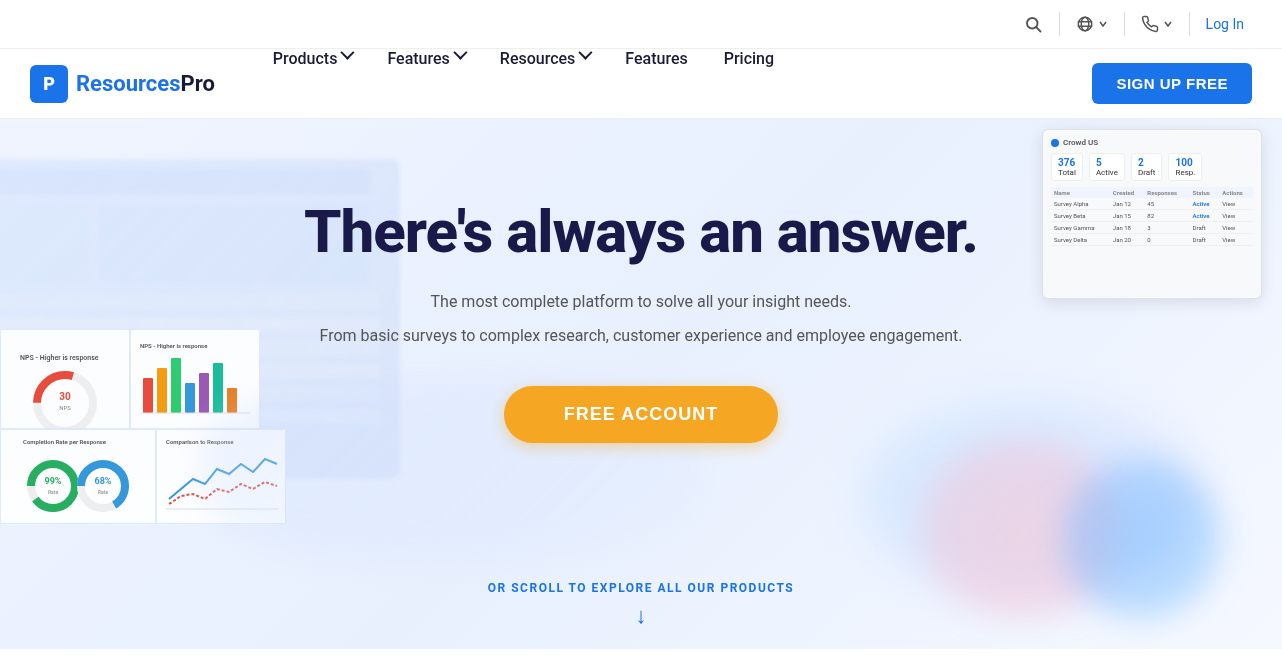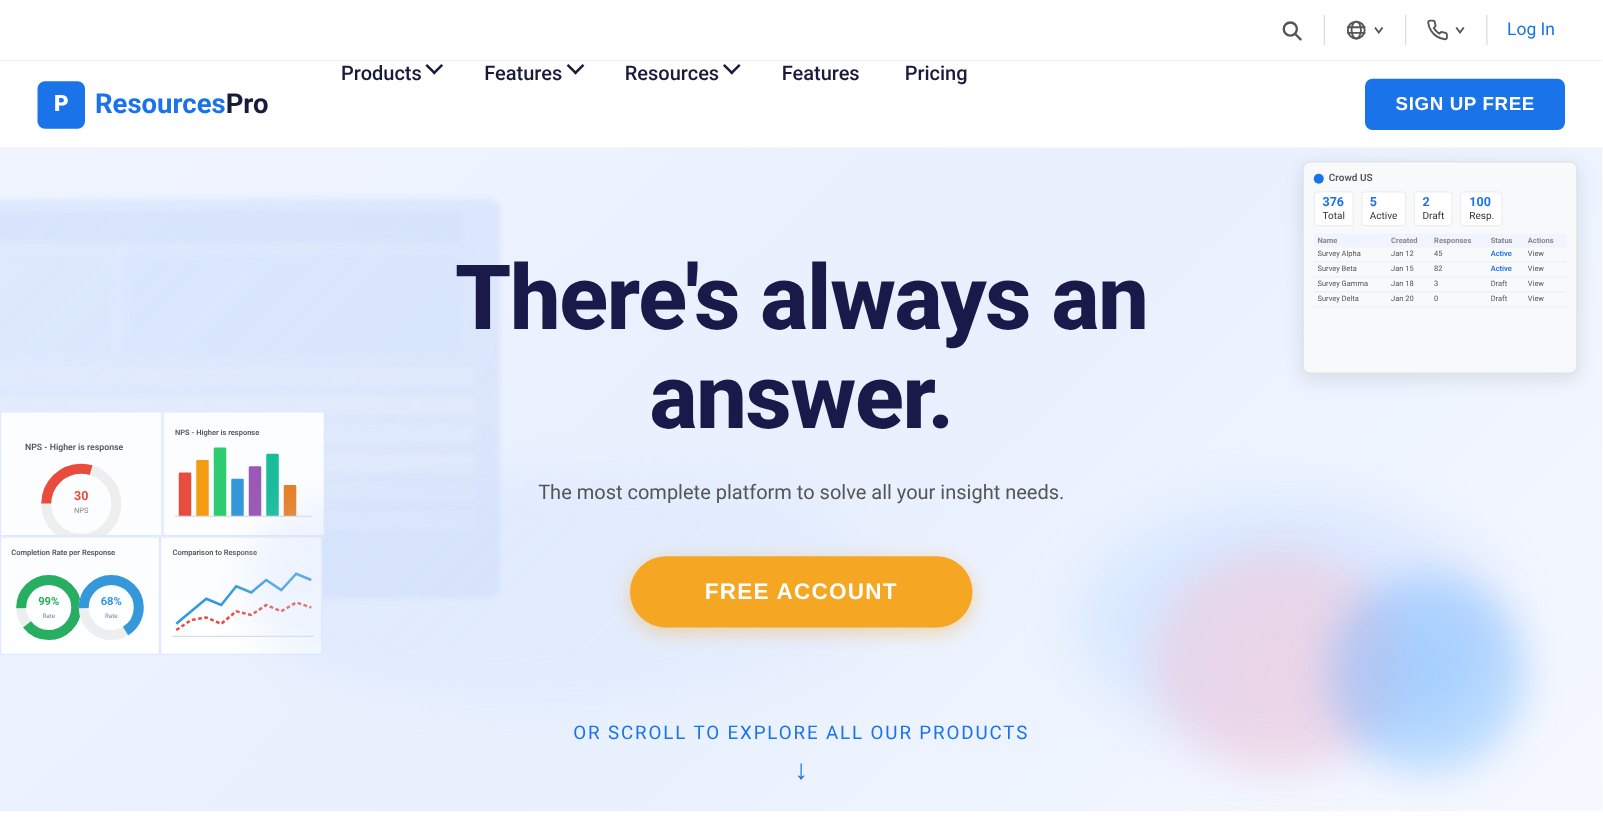--- a/index.html
+++ b/index.html
@@ -175,21 +175,21 @@
       display: flex;
       align-items: flex-end;
       justify-content: center;
       overflow: hidden;
     }
     .chart-widget-row2 {
       display: flex;
       gap: 0;
     }
     .donut-widget {
-      width: 128px;
+      width: 156px;
       height: 95px;
       background: rgba(255,255,255,0.9);
       border: 1px solid rgba(200,220,255,0.6);
       display: flex;
       align-items: center;
       justify-content: center;
       text-align: center;
     }
     .line-widget {
       width: 130px;
@@ -269,21 +269,21 @@
     .hero-center {
       position: absolute;
       left: 50%;
       transform: translateX(-50%);
       top: 80px;
       text-align: center;
       width: 700px;
       z-index: 5;
     }
     .hero-title {
-      font-size: 72px;
+      font-size: 60px;
       font-weight: 800;
       color: #1a1a4a;
       line-height: 1.1;
       margin-bottom: 24px;
       letter-spacing: -1px;
     }
     .hero-subtitle {
       font-size: 16px;
       color: #555;
       line-height: 1.6;
@@ -308,26 +308,26 @@
     
     .scroll-hint {
       position: absolute;
       bottom: 20px;
       left: 50%;
       transform: translateX(-50%);
       text-align: center;
       z-index: 5;
     }
     .scroll-hint-text {
-      font-size: 15px;
+      font-size: 12px;
       color: #1a73e8;
       letter-spacing: 1.5px;
       text-transform: uppercase;
       margin-bottom: 8px;
-      font-weight: 400;
+      font-weight: 700;
     }
     .scroll-arrow {
       color: #1a73e8;
       font-size: 22px;
     }
 
     
     .blob-right-middle {
       position: absolute;
       right: 80px;
@@ -575,20 +575,21 @@
           <td>Draft</td>
           <td>View</td>
         </tr>
       </tbody>
     </table>
   </div>
 
   <div class="hero-center">
     <h1 class="hero-title">There's always an answer.</h1>
     <p class="hero-subtitle">The most complete platform to solve all your insight needs.</p>
+    <p class="hero-subtitle">From basic surveys to complex research, customer experience and employee engagement.</p>
     <button class="free-account-btn">FREE ACCOUNT</button>
   </div>
 
   <div class="scroll-hint">
     <div class="scroll-hint-text">OR SCROLL TO EXPLORE ALL OUR PRODUCTS</div>
     <div class="scroll-arrow">↓</div>
   </div>
 
 </div>
 

